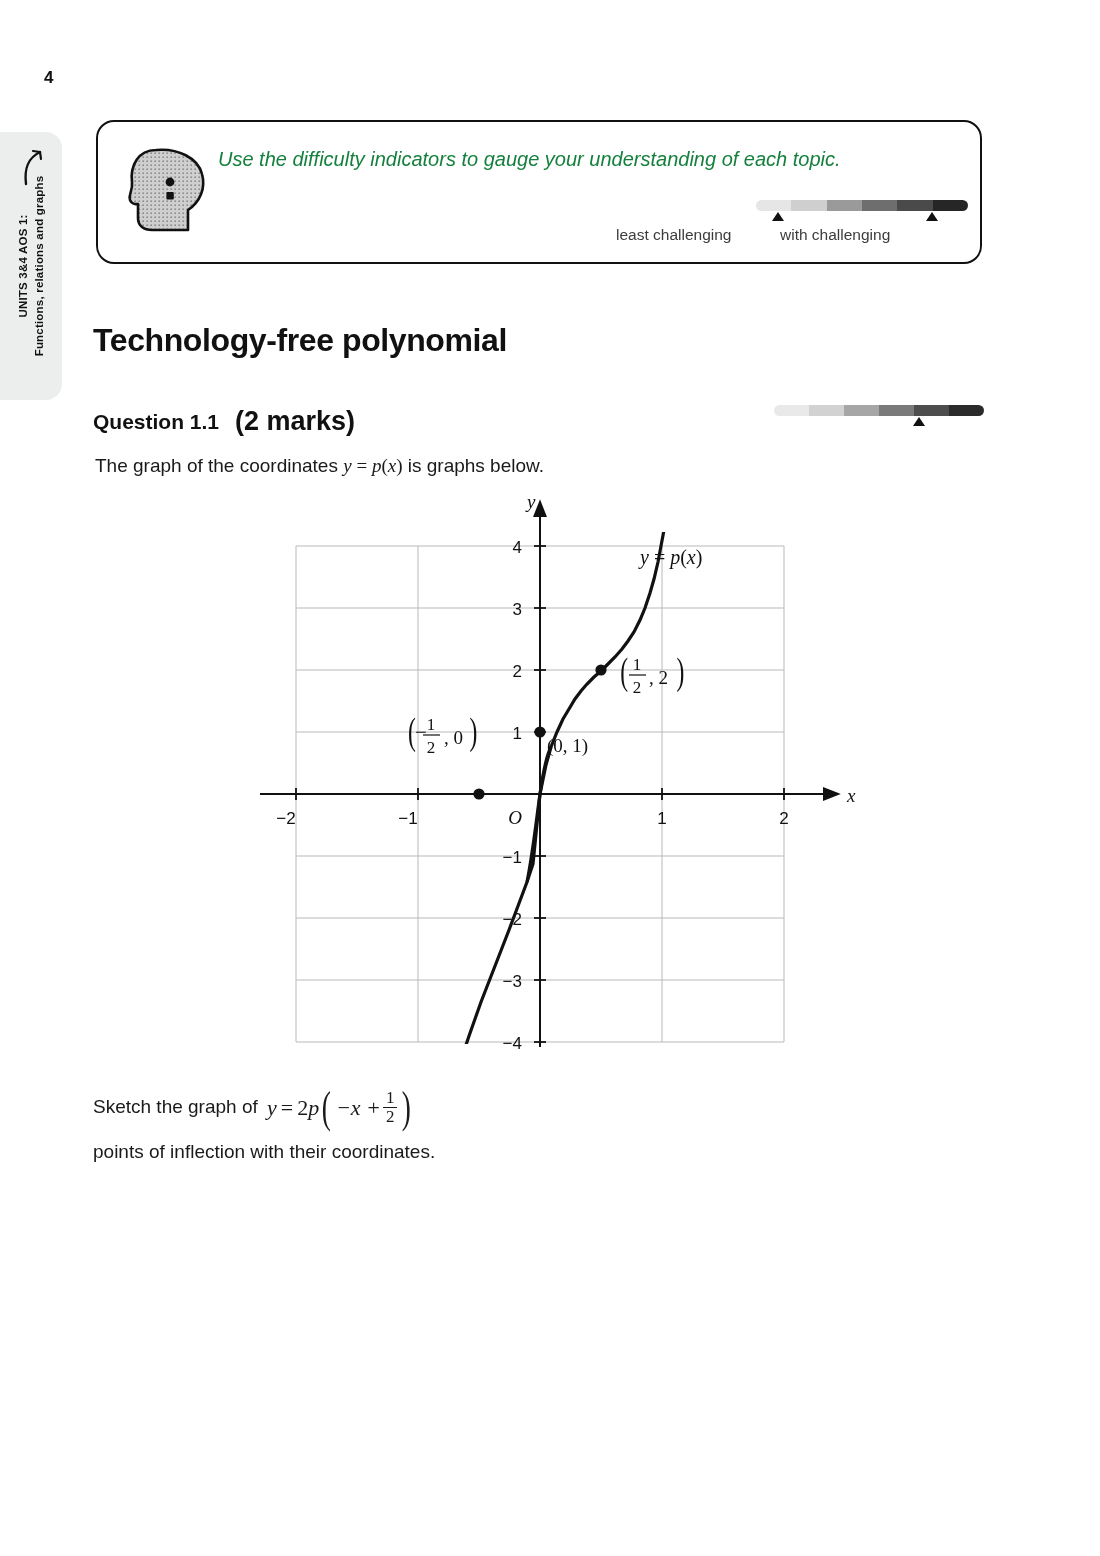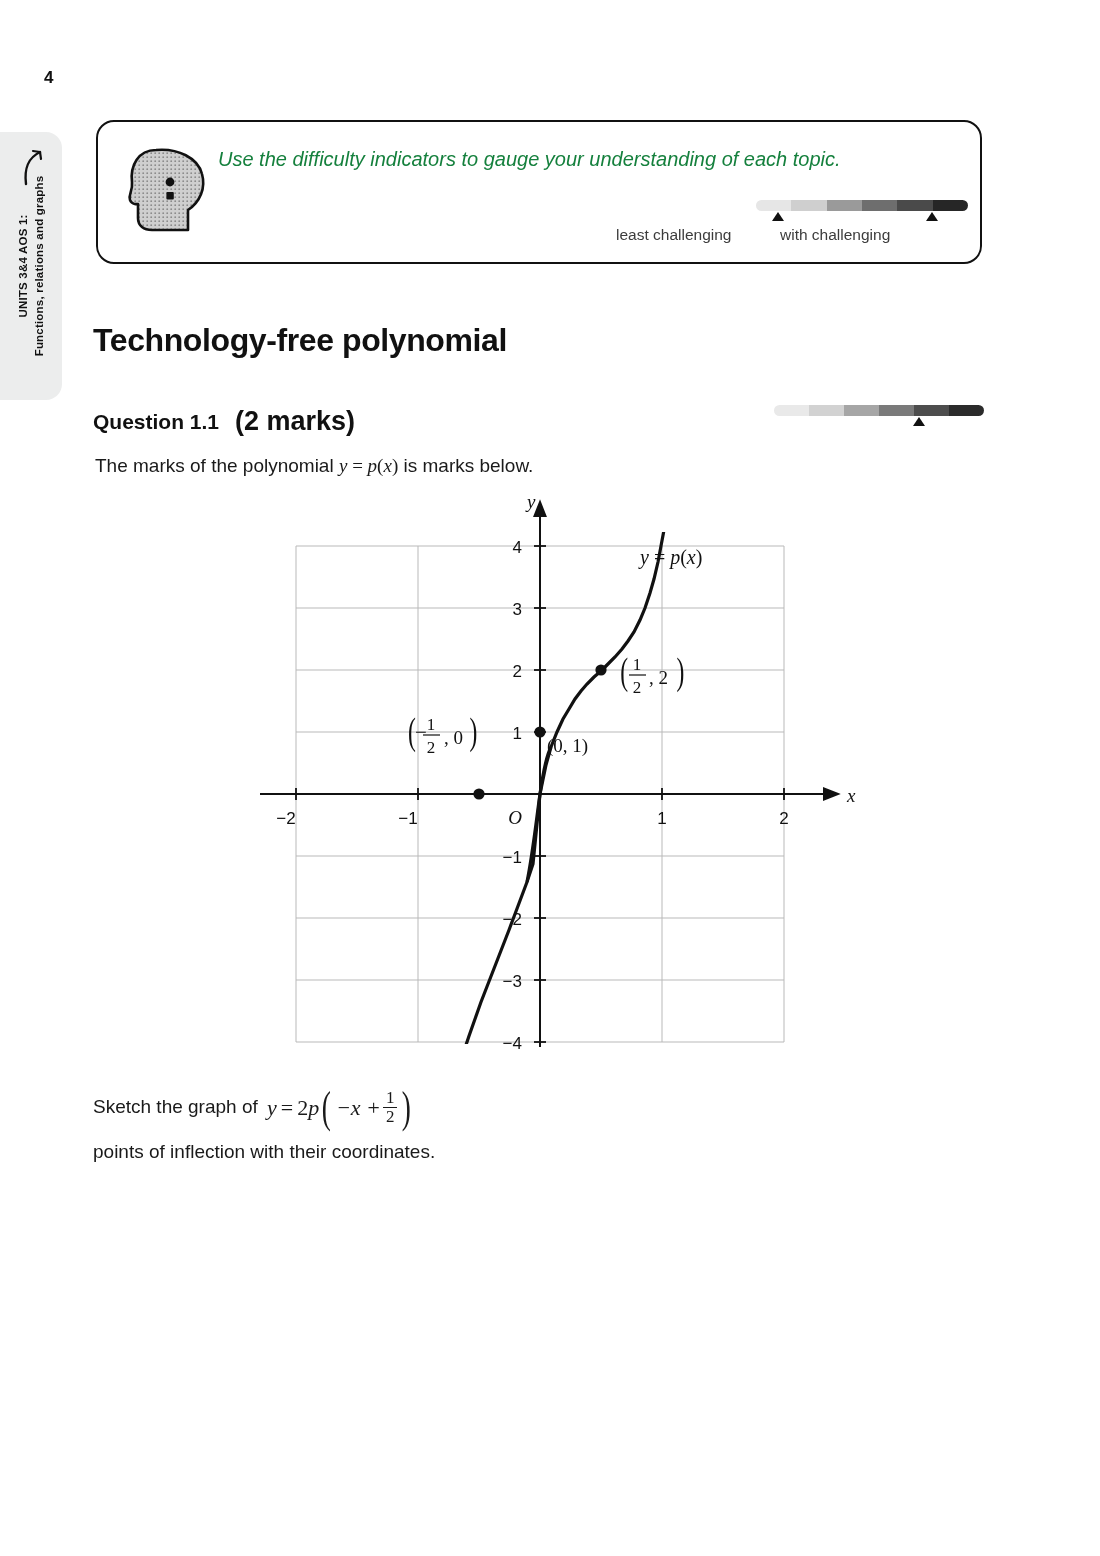--- a/index.html
+++ b/index.html
@@ -323,21 +323,21 @@
     <div class="scale-seg" style="background:#7a7a7a"></div>
     <div class="scale-seg" style="background:#4d4d4d"></div>
     <div class="scale-seg" style="background:#2b2b2b"></div>
   </div>
   <div class="scale-markers">
     <div class="marker" style="left:139px"></div>
   </div>
 </div>
 
 <div class="intro-text">
-  <span>The marks of the polynomial </span><span class="mi">y</span><span class="mn"> = </span><span class="mi">p</span><span class="mn">(</span><span class="mi">x</span><span class="mn">)</span><span> is marks below.</span>
+  <span>The graph of the coordinates </span><span class="mi">y</span><span class="mn"> = </span><span class="mi">p</span><span class="mn">(</span><span class="mi">x</span><span class="mn">)</span><span> is graphs below.</span>
 </div>
 
 <div class="graph-wrap">
   <svg width="620" height="570" viewBox="0 0 620 570">
 
     <g stroke="#b9b9b9" stroke-width="1">
 
       <line x1="46" y1="54" x2="46" y2="550"></line>
       <line x1="168" y1="54" x2="168" y2="550"></line>
       <line x1="412" y1="54" x2="412" y2="550"></line>

